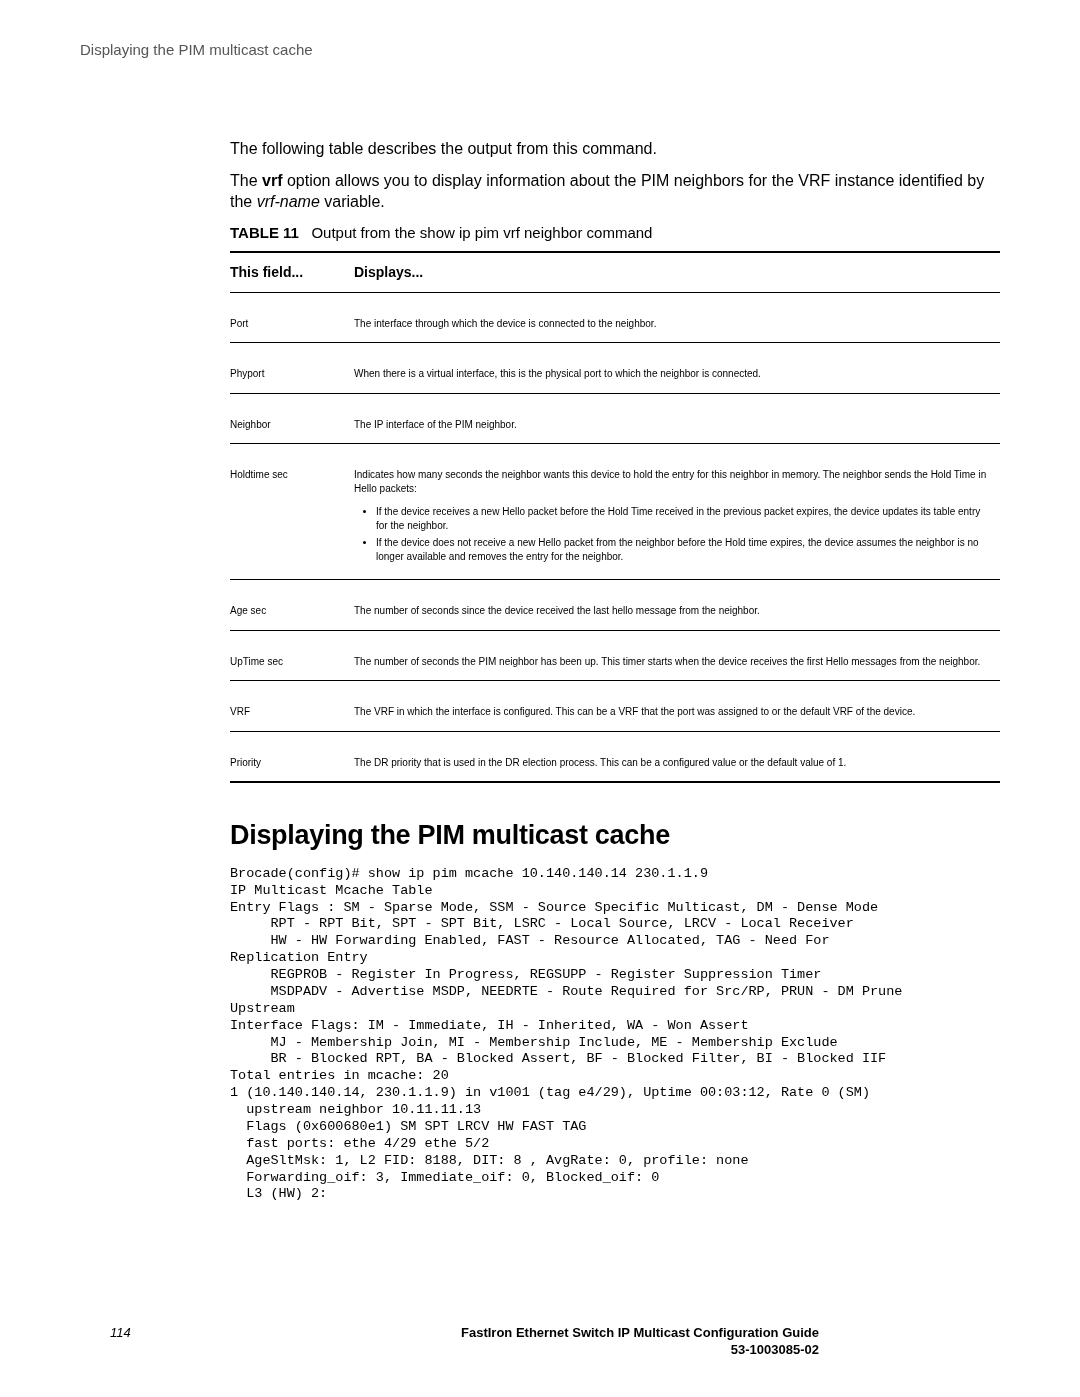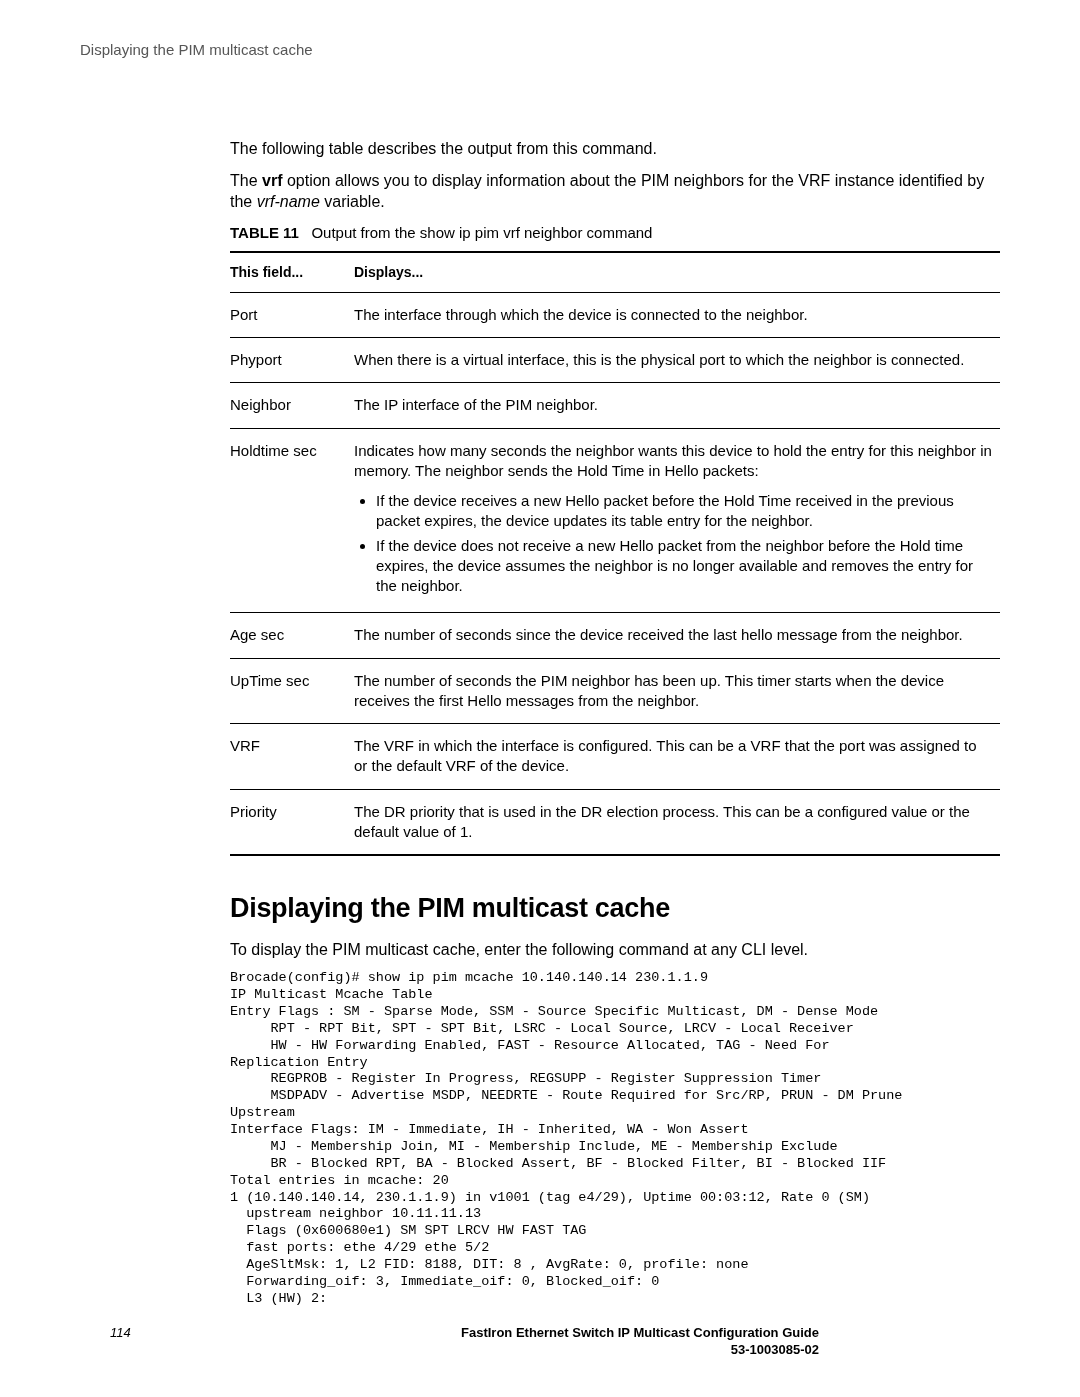--- a/index.html
+++ b/index.html
@@ -54,23 +54,23 @@
     text-align: left;
     font-weight: 700;
     padding: 10px 6px 10px 0;
     border-top: 2px solid #000;
     border-bottom: 1px solid #000;
     font-size: 14px;
   }
   table.fields thead th:first-child { width: 118px; }
   table.fields tbody td {
     vertical-align: top;
-    padding: 12px 6px 12px 0;
+    padding: 24px 6px 12px 0;
     border-bottom: 1px solid #000;
-    font-size: 15px;
+    font-size: 10px;
   }
   table.fields tbody tr:last-child td { border-bottom: 2px solid #000; }
   table.fields tbody td:first-child {
     width: 118px;
     white-space: nowrap;
   }
 
   ul.sub {
     margin: 10px 0 0 0;
     padding-left: 22px;
@@ -179,21 +179,20 @@
         </tr>
         <tr>
           <td>Priority</td>
           <td>The DR priority that is used in the DR election process. This can be a configured value or the default value of 1.</td>
         </tr>
       </tbody>
     </table>
 
     <h2 class="section">Displaying the PIM multicast cache</h2>
 
-    <p class="para">To display the PIM multicast cache, enter the following command at any CLI level.</p>
 
     <pre class="code">Brocade(config)# show ip pim mcache 10.140.140.14 230.1.1.9
 IP Multicast Mcache Table
 Entry Flags : SM - Sparse Mode, SSM - Source Specific Multicast, DM - Dense Mode
      RPT - RPT Bit, SPT - SPT Bit, LSRC - Local Source, LRCV - Local Receiver
      HW - HW Forwarding Enabled, FAST - Resource Allocated, TAG - Need For 
 Replication Entry
      REGPROB - Register In Progress, REGSUPP - Register Suppression Timer
      MSDPADV - Advertise MSDP, NEEDRTE - Route Required for Src/RP, PRUN - DM Prune 
 Upstream

